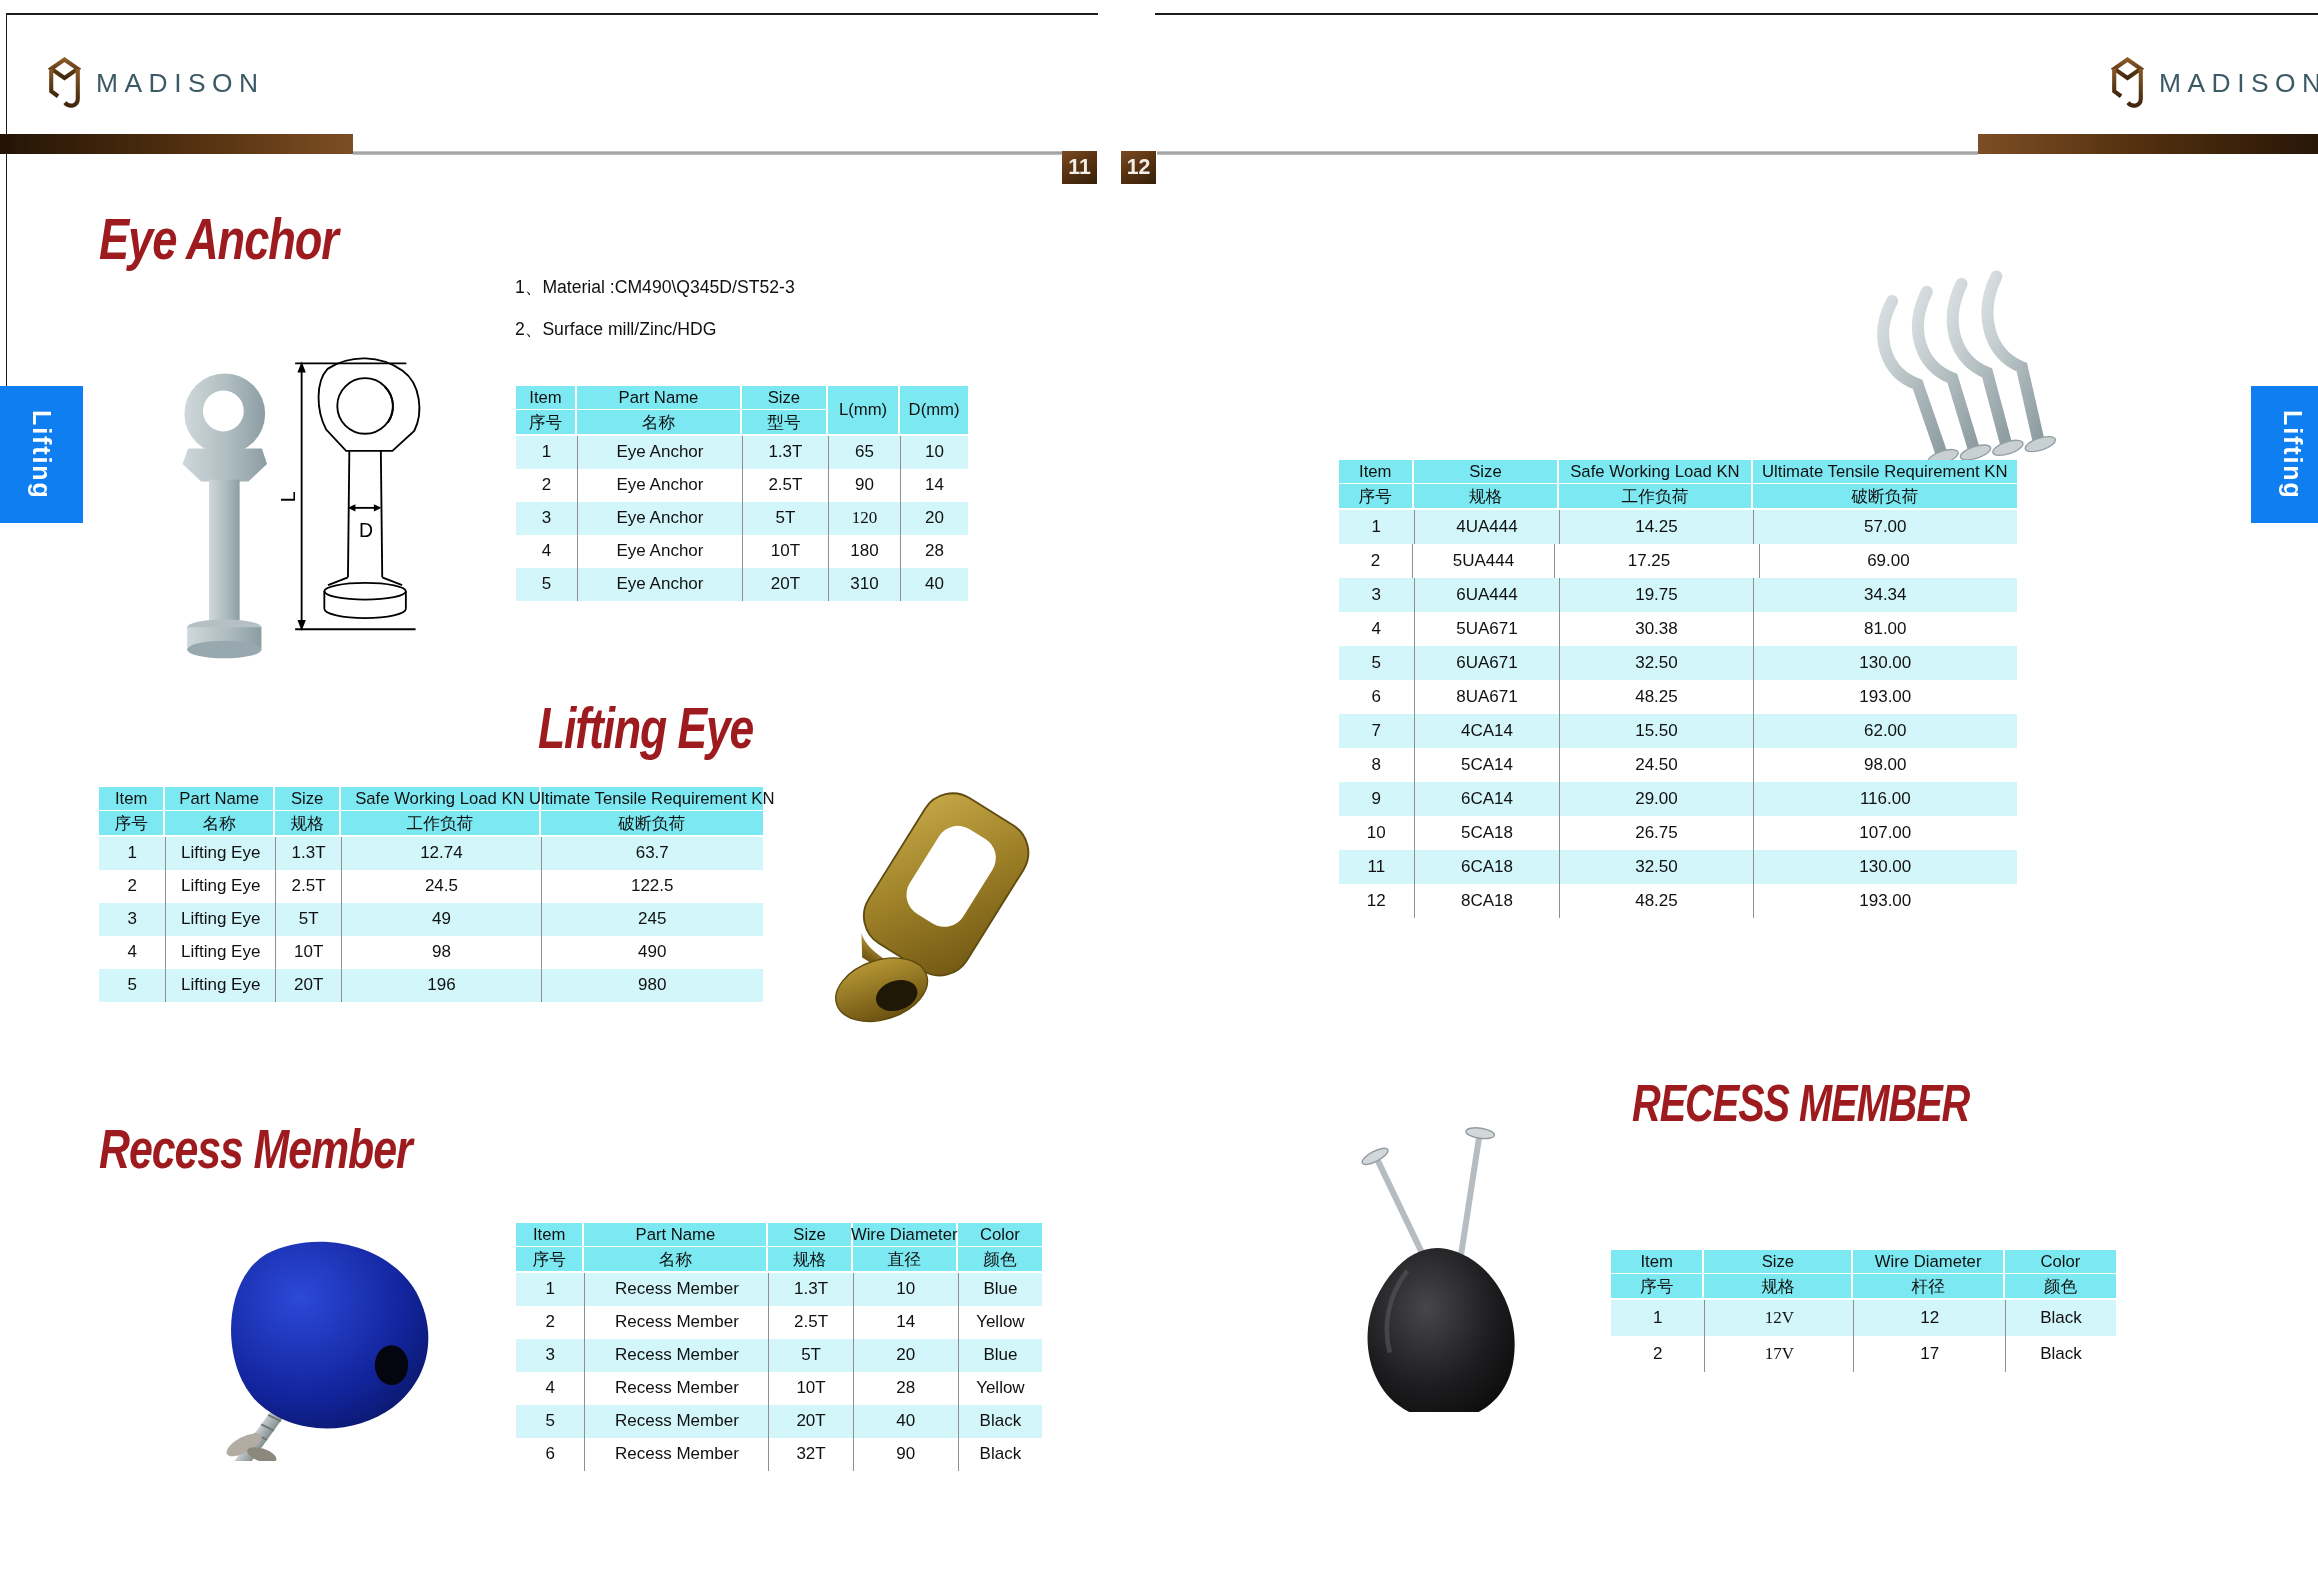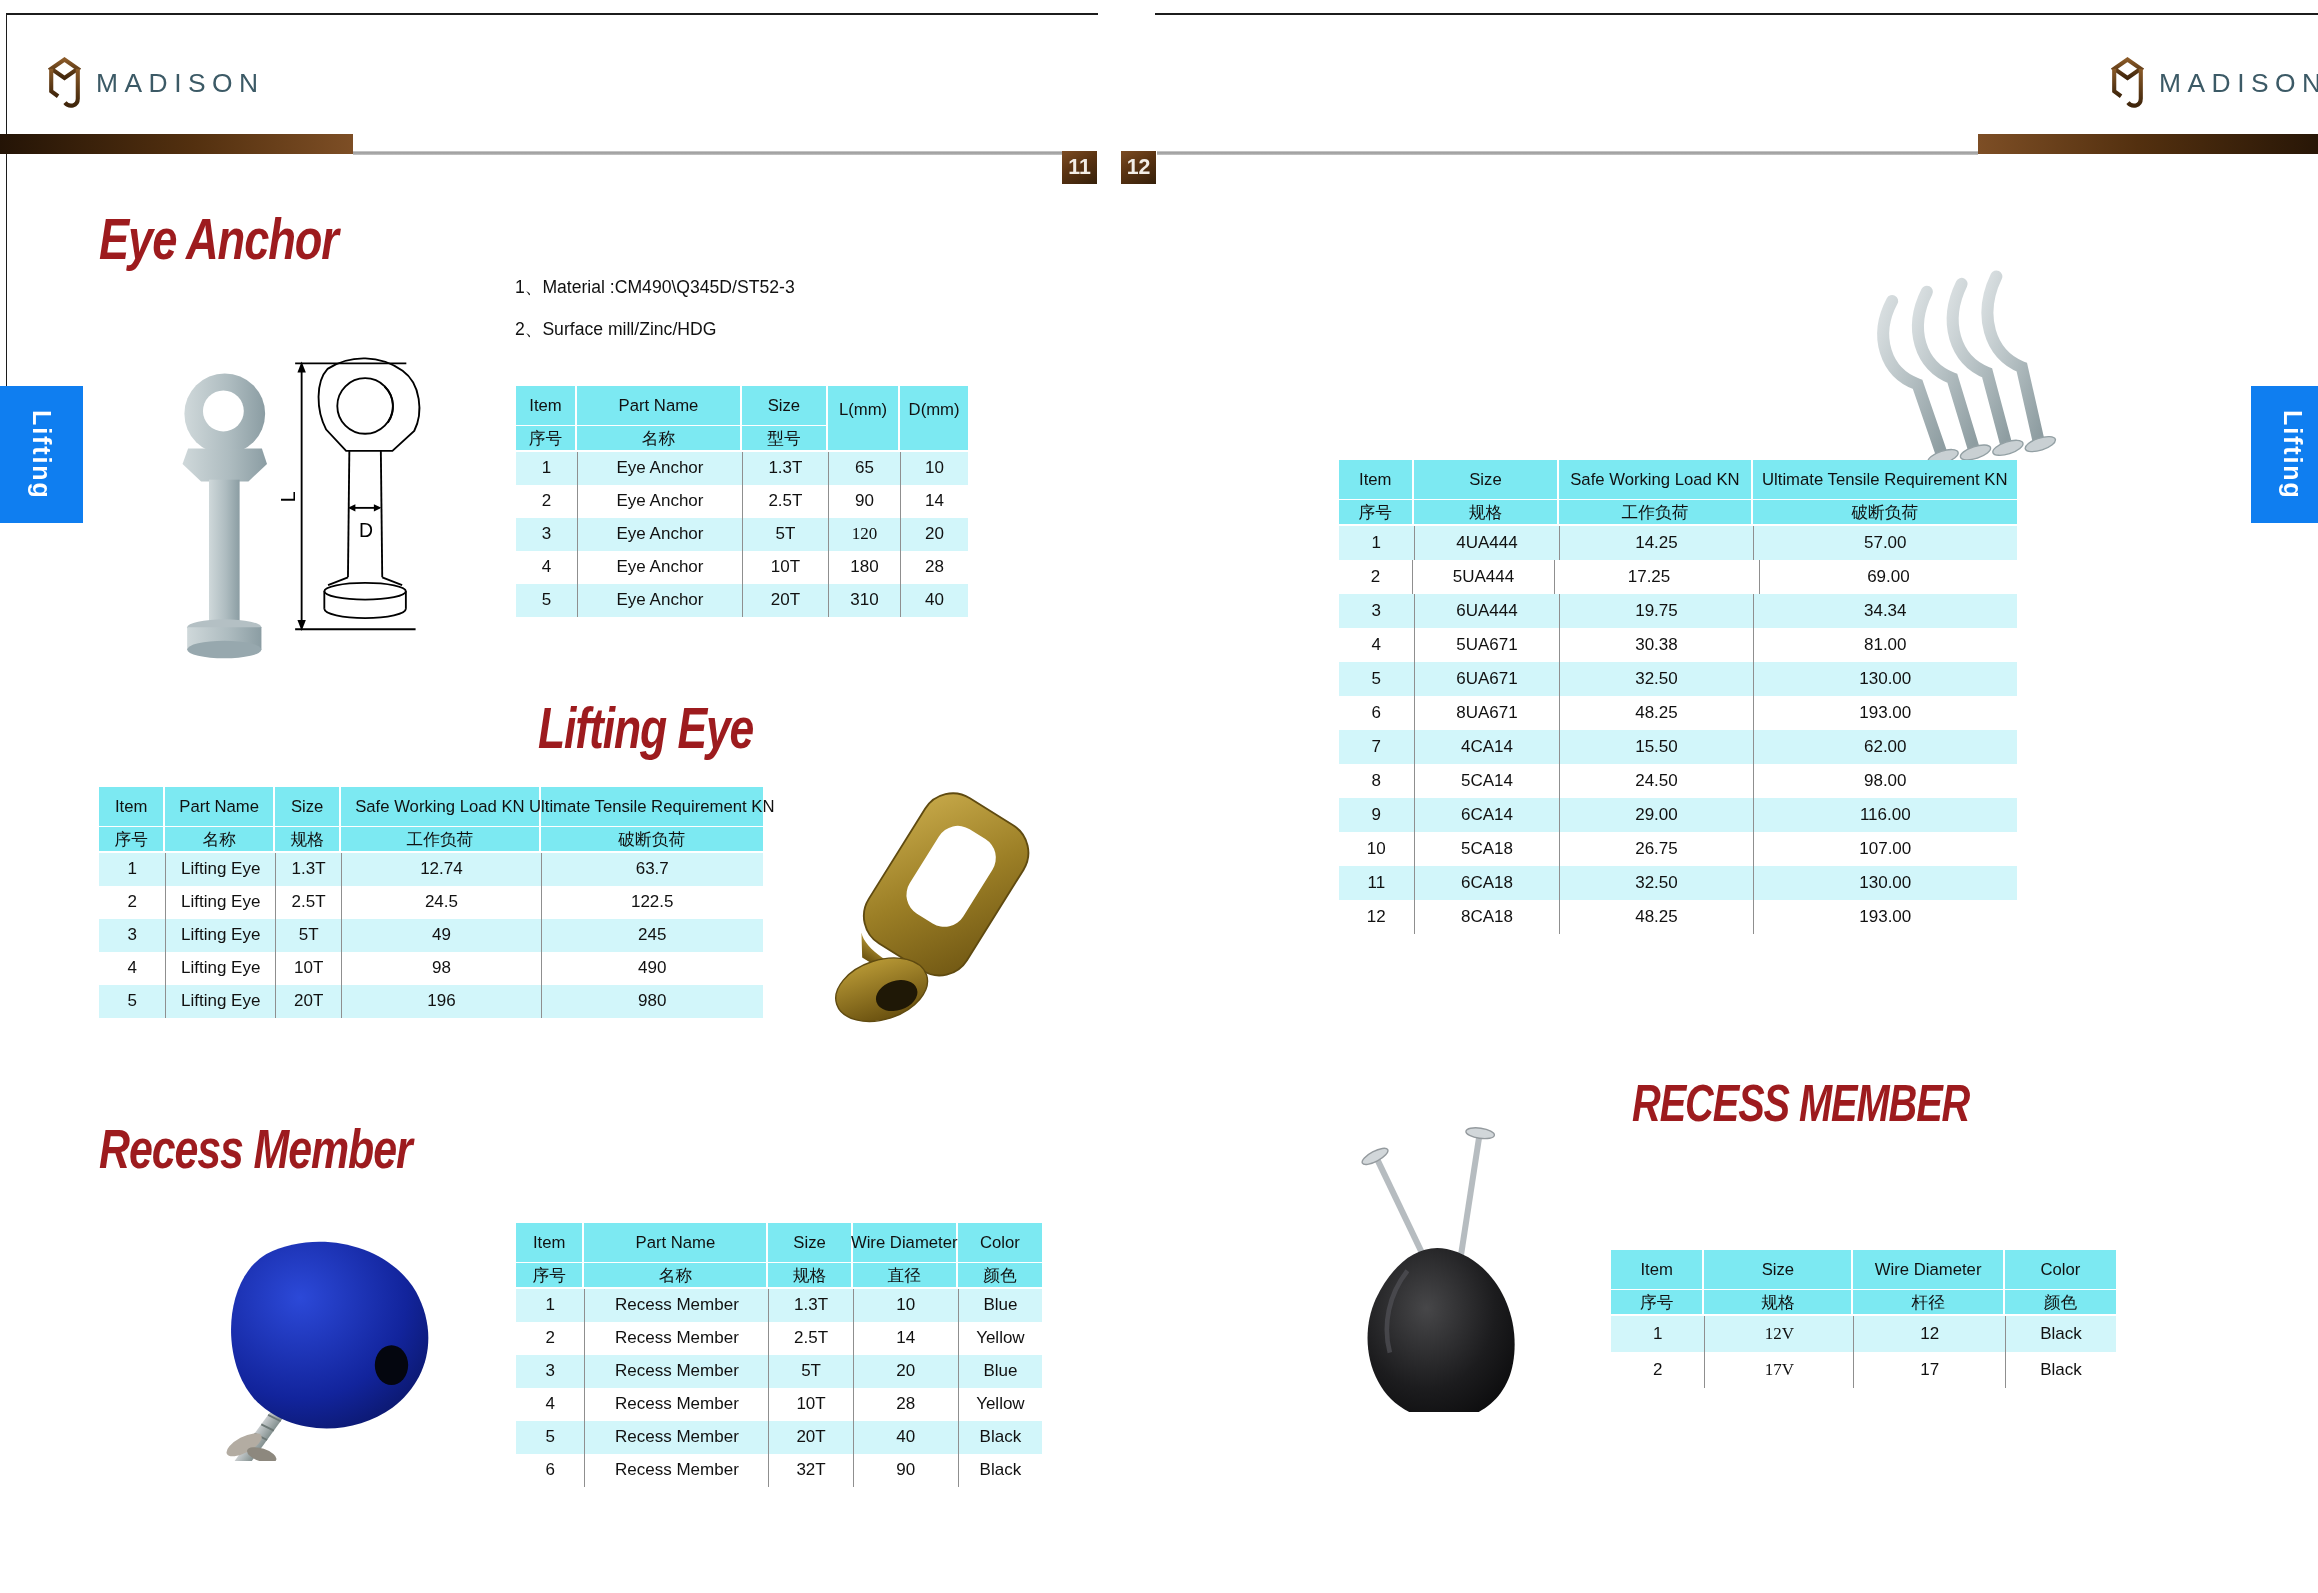--- a/index.html
+++ b/index.html
@@ -21,21 +21,21 @@
   .note{font-size:17.6px;color:#111;white-space:nowrap;}
   .tab{background:#0f7ef0;display:flex;align-items:center;justify-content:center;}
   .tabtext{writing-mode:vertical-rl;color:#ffffff;font-weight:bold;font-size:25px;letter-spacing:1.9px;}
   
   .ptable{position:absolute;}
   .thead{display:flex;margin-bottom:1.9px;}
   .th-block{background:#7ce9f2;box-sizing:border-box;display:flex;flex-direction:column;}
   .th-block.gapr{border-right:2.8px solid #ffffff;}
   .th-en,.th-zh,.th-solo{display:flex;align-items:center;justify-content:center;
        font-size:16.7px;color:#111;box-sizing:border-box;white-space:nowrap;}
-  .th-en{height:40px;border-bottom:1.9px solid #ffffff;}
+  .th-en{height:24px;border-bottom:1.9px solid #ffffff;}
   .th-zh{height:24px;}
   .th-solo{height:48px;}
   .trow{display:flex;}
   .trow.odd{background:#d2f6fa;}
   .trow.even{background:#ffffff;}
   .tcell{box-sizing:border-box;display:flex;align-items:center;justify-content:center;
          font-size:17px;color:#111;}
   .tcell.sep{border-left:1.4px solid #8f8f8f;}
   .tcell.serif{font-family:"Liberation Serif","DejaVu Serif",serif;}
 </style>

